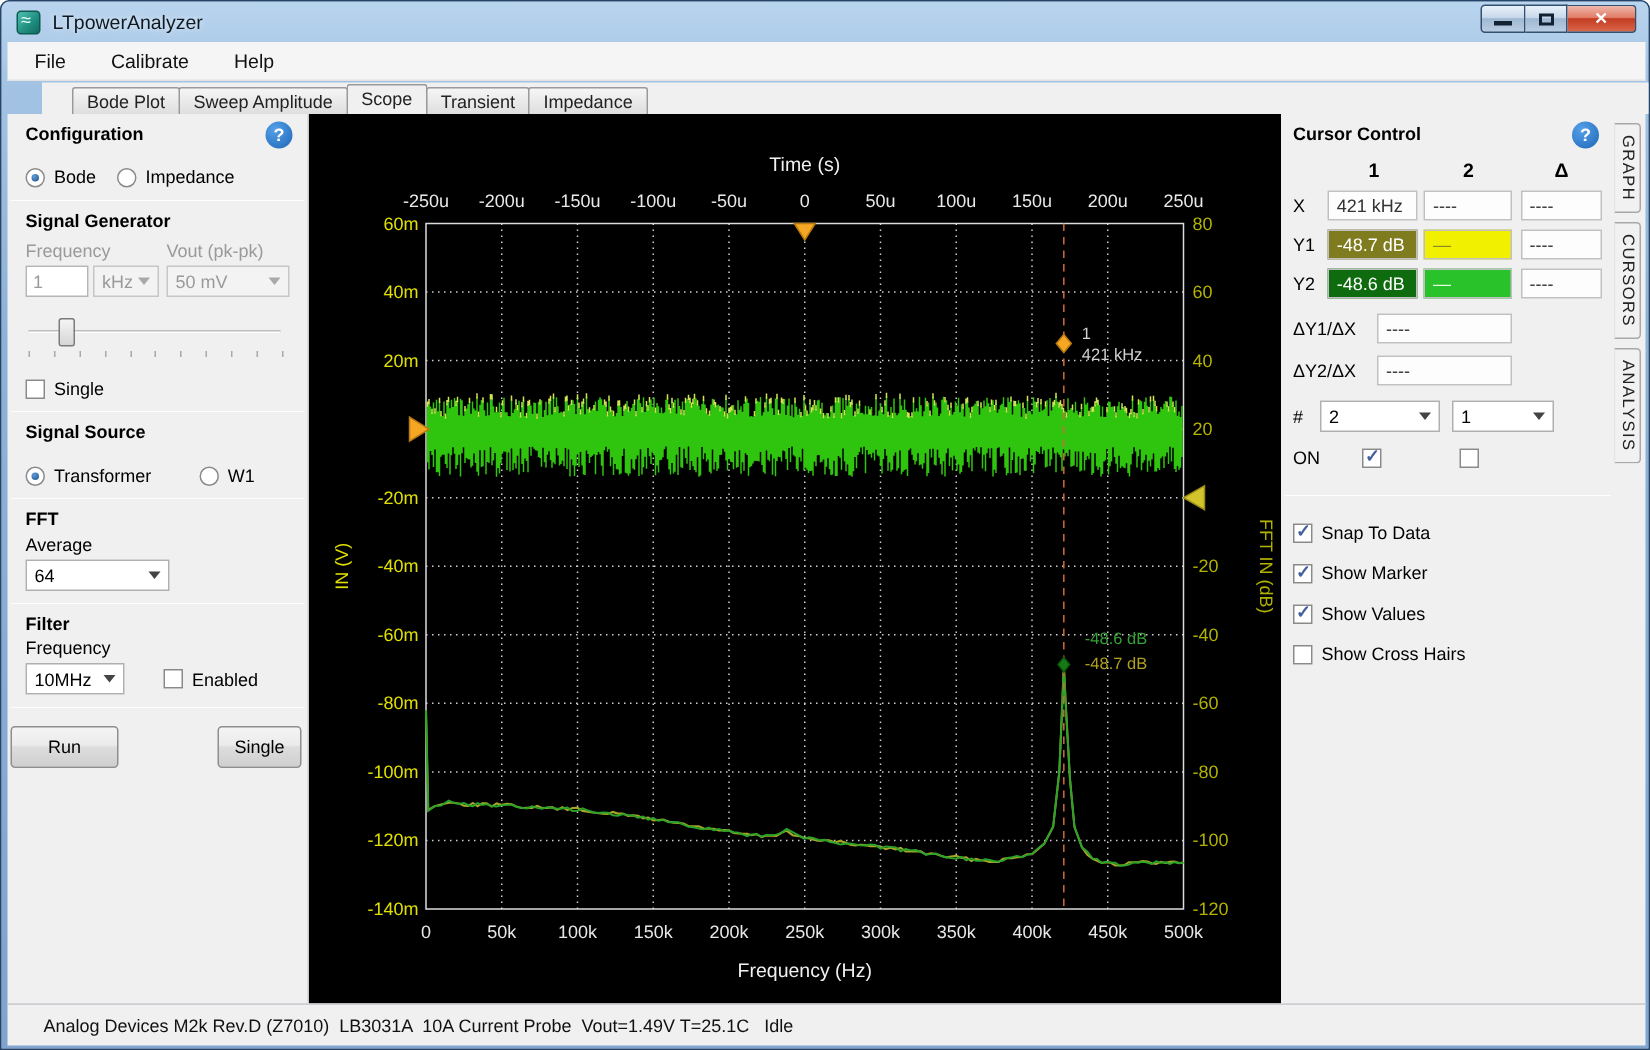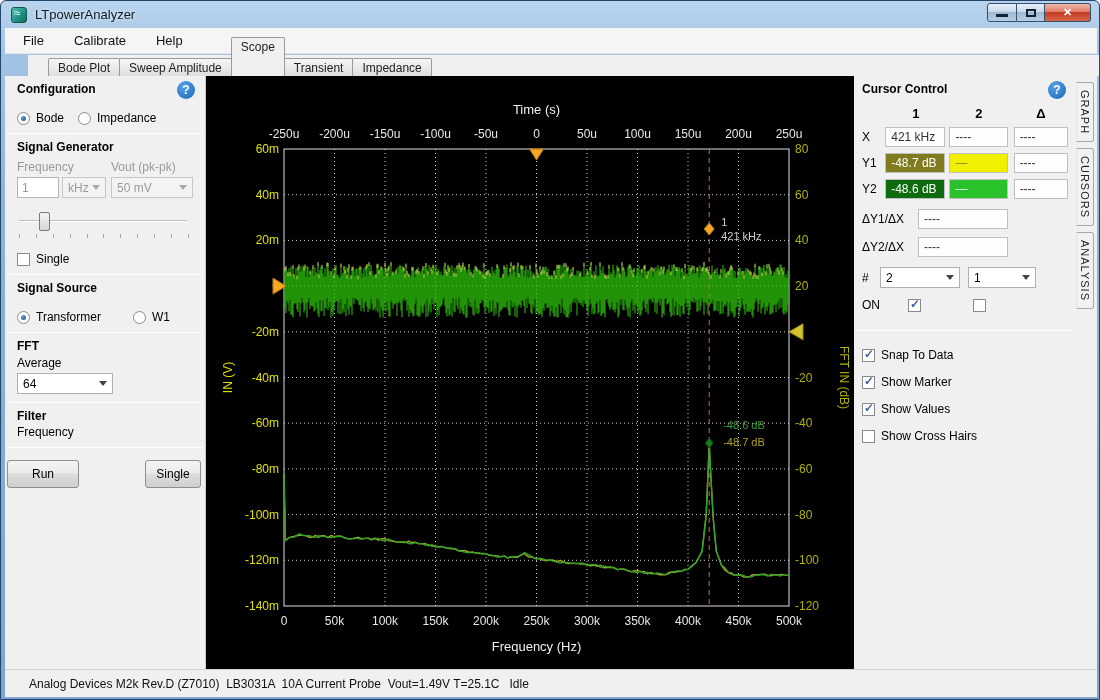--- a/index.html
+++ b/index.html
@@ -24,21 +24,21 @@
     background:linear-gradient(180deg,#f0b8ab 0%,#e07b66 45%,#c33c22 50%,#d9664a 100%); color:#fff; }
   .minglyph { width:12px; height:3px; background:#123; margin-top:6px; }
   .maxglyph { width:10px; height:8px; border:2px solid #123; }
   
   .menubar { position:absolute; left:4px; top:27px; width:1092px; height:26px; background:#f5f5f5;
     display:flex; align-items:center; border-bottom:1px solid #e2e2e2; }
   .menu-item { font-size:13px; color:#111; padding:4px 12px; margin-left:6px; }
   .tabstrip { position:absolute; left:4px; top:54px; width:1092px; height:21px; background:#f0f0f0; display:flex; align-items:flex-end; padding-left:20px;margin-left:23px; }
   .tab { font-size:12px; color:#222; padding:2px 9px 3px 9px; border:1px solid #9a9a9a; border-bottom:none;
     background:linear-gradient(180deg,#f6f6f6,#dedede); height:18px; margin-right:-1px; border-radius:2px 2px 0 0; }
-  .tab.active { background:#f0f0f0; height:39px; position:relative; z-index:2; }
+  .tab.active { background:#f0f0f0; height:20px; position:relative; z-index:2; }
   
   .left-panel { position:absolute; left:4px; top:75px; width:201px; height:593px; background:#f0f0f0; border-right:1px solid #c9c9c9; font-size:12px; }
   .right-panel { position:absolute; left:853px; top:75px; width:222px; height:593px; background:#f0f0f0; font-size:12px; }
   .vtabs { position:absolute; left:1075px; top:75px; width:21px; height:593px; background:#f0f0f0; padding-top:4px; }
   .plot-panel { position:absolute; left:205px; top:75px; width:648px; height:593px; background:#000; }
   .statusbar { position:absolute; left:4px; top:668px; width:1092px; height:28px; background:#f0f0f0;
     border-top:1px solid #cfcfcf; display:flex; align-items:center; }
   .status-text { font-size:12px; color:#111; padding-left:24px; white-space:pre; }
   
   .section { padding:6px 12px 8px 12px; position:relative; }
@@ -205,20 +205,28 @@
       <div style="margin-top:3px;">Average</div>
       <div class="combo" style="width:96px; margin-top:3px;">
         <span>64</span>
         <span class="arrow"></span>
       </div>
     </div>
     <div class="divider"></div>
     <div class="section">
       <div class="sec-header">Filter</div>
       <div style="margin-top:2px;">Frequency</div>
+      <div style="display:flex; align-items:center; margin-top:3px;">
+        <div class="combo" style="width:66px;">
+          <span>10MHz</span>
+          <span class="arrow"></span>
+        </div>
+        <div class="checkbox" style="margin-left:26px;"></div>
+        <span class="clabel">Enabled</span>
+      </div>
     </div>
     <div class="divider"></div>
     <div class="btn-row">
       <div class="button btn-run">Run</div>
       <div class="button btn-single">Single</div>
     </div>
   </div>
 
   <div class="plot-panel">
     <svg id="scope-svg" width="648" height="593" viewBox="0 0 648 593" xmlns="http://www.w3.org/2000/svg">

